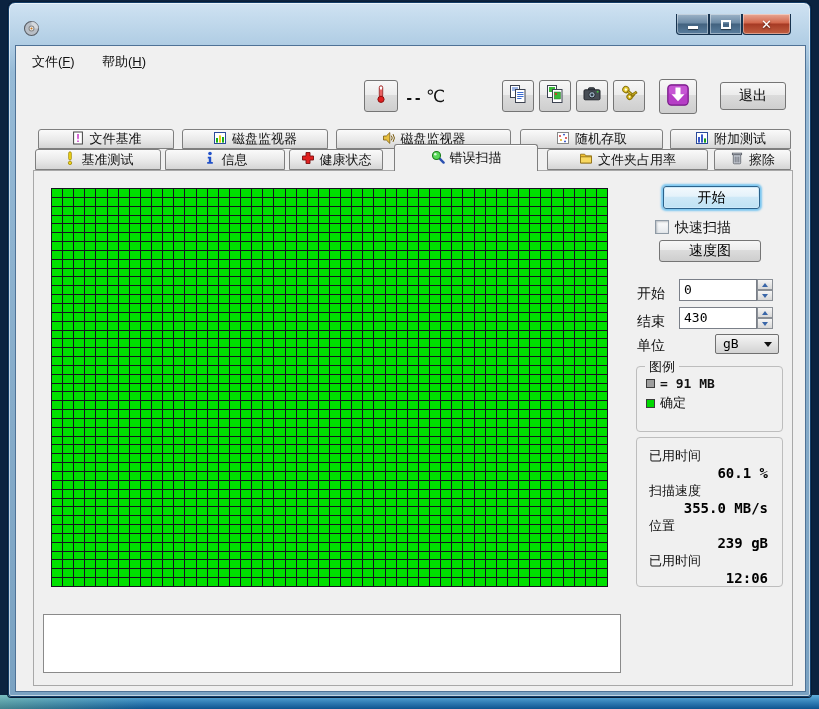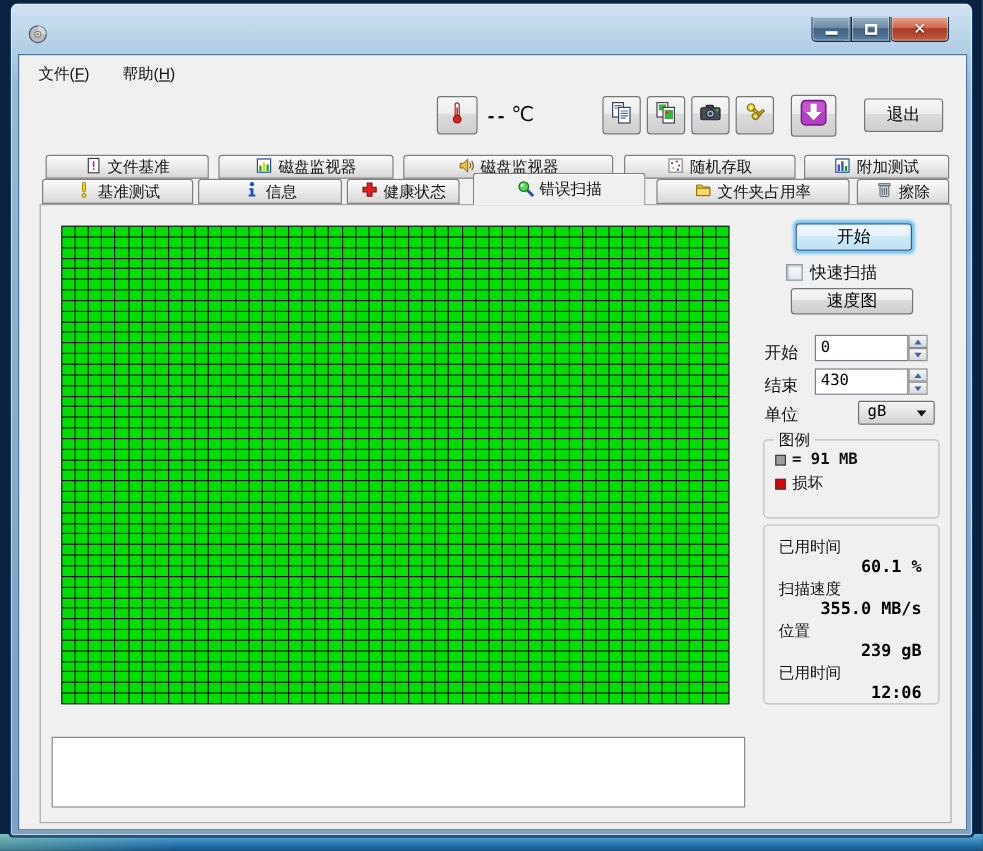--- a/index.html
+++ b/index.html
@@ -2662,22 +2662,22 @@
         <span class="arr"></span>
       </div>
 
       <div class="gbox legend-box">
         <span class="gtitle">图例</span>
         <div class="legend-row">
           <span class="sw" id="sw-block" style="background: rgb(158, 158, 158);"></span>
           <span class="mono-b">= 91 MB</span>
         </div>
         <div class="legend-row">
-          <span class="sw" id="sw-bad" style="background: rgb(220, 0, 0);"></span>
-          <span>损坏</span>
+          <span class="sw" id="sw-ok" style="background: rgb(0, 216, 0);"></span>
+          <span>确定</span>
         </div>
       </div>
 
       <div class="gbox status-box">
         <div class="st-label">已用时间</div>
         <div class="st-value">60.1 %</div>
         <div class="st-label">扫描速度</div>
         <div class="st-value">355.0 MB/s</div>
         <div class="st-label">位置</div>
         <div class="st-value">239 gB</div>

